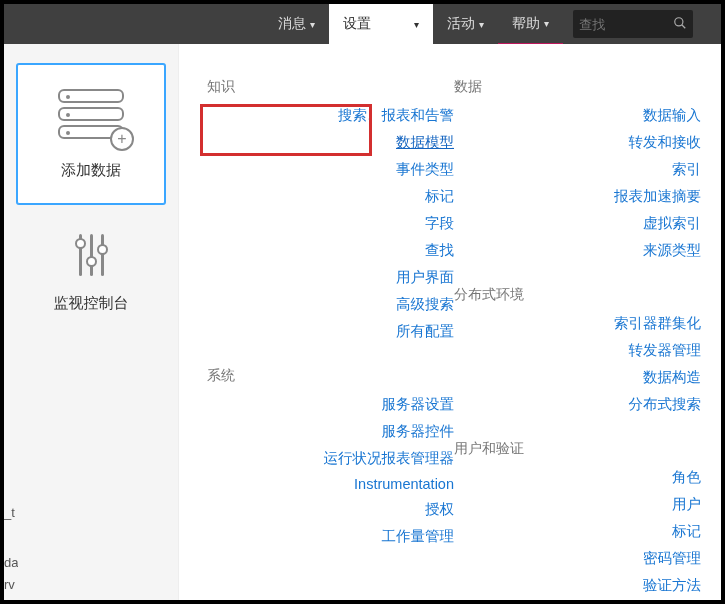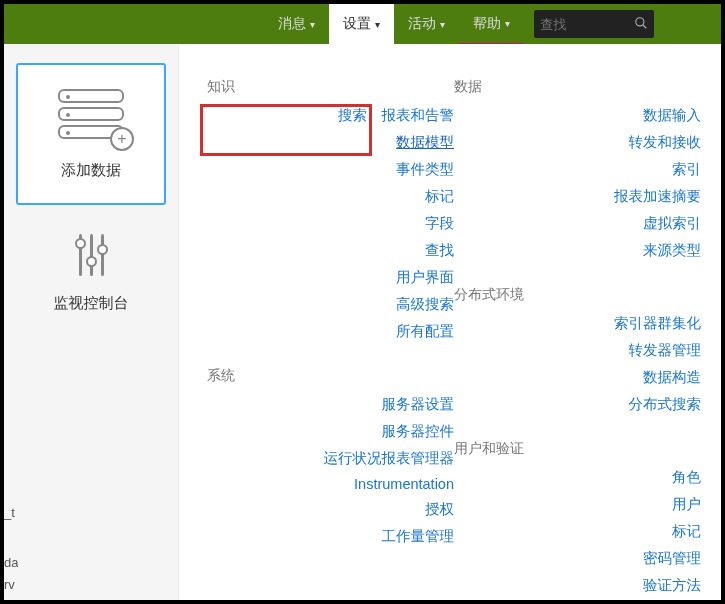--- a/index.html
+++ b/index.html
@@ -6,39 +6,40 @@
   body {
     font-family: "Helvetica Neue", Arial, "PingFang SC", "Microsoft YaHei", sans-serif;
     background: #fff;
     width: 725px;
     height: 604px;
     position: relative;
     border: 4px solid #000;
     overflow: hidden;
   }
   .topbar {
-    background: #4d7c0f;
+    background: #404040;
     height: 40px;
     display: flex;
     align-items: center;
     padding-left: 260px;
   }
   .topbar-item {
     color: #ddd;
     font-size: 14px;
     padding: 0 14px;
     height: 40px;
     display: flex;
     align-items: center;
     cursor: pointer;
     position: relative;
   }
   .topbar-item.active {
     background: #fff;
     color: #333;
+    gap: 39px;
   }
   .topbar-item.active::after {
     content: "";
     position: absolute;
     bottom: -2px;
     left: 0; right: 0;
     height: 2px;
     background: #fff;
   }
   .topbar-item.help {

